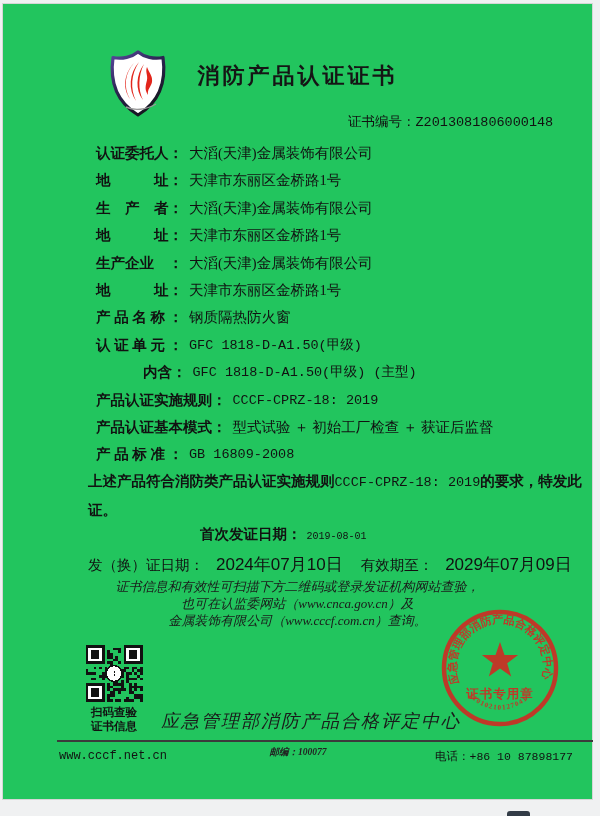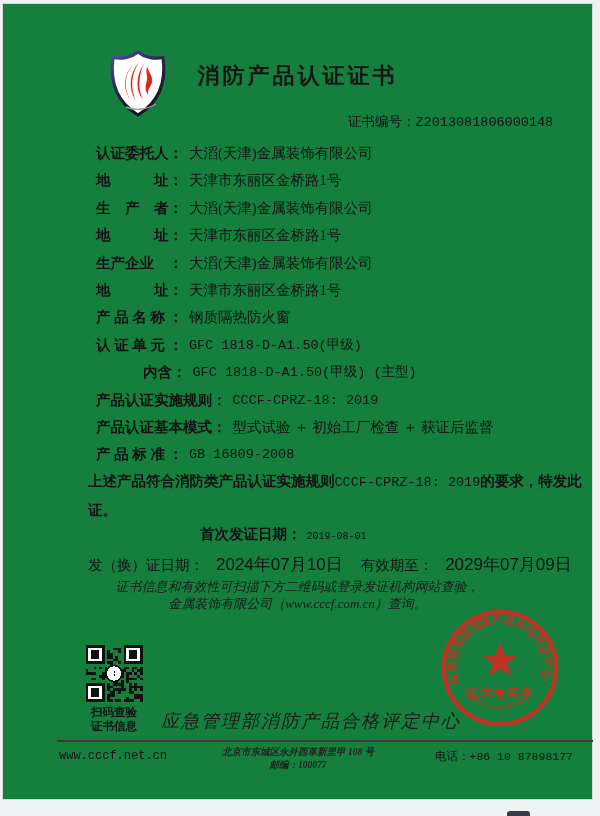--- a/index.html
+++ b/index.html
@@ -4,21 +4,21 @@
 <style>
   html,body{margin:0;padding:0;}
   body{
     width:600px;height:816px;position:relative;overflow:hidden;
     background:#f0f1f2;
     font-family:"Liberation Serif","DejaVu Serif",serif;
     color:#111;
   }
   .page{
     position:absolute;left:2px;top:3px;width:591px;height:797px;
-    background:#15803d;border:1px solid #d6d6d6;box-sizing:border-box;
+    background:#22c55e;border:1px solid #d6d6d6;box-sizing:border-box;
   }
   .logo{position:absolute;left:101px;top:45px;width:68px;height:72px;}
   .title{
     position:absolute;left:0;top:57px;width:100%;text-align:center;
     font-size:22px;font-weight:bold;letter-spacing:3px;color:#151515;
   }
   .certno{position:absolute;left:345px;top:109px;font-size:13.5px;}
   .certno .num{font-family:"Liberation Mono","DejaVu Sans Mono",monospace;font-size:13.5px;}
   .fields{position:absolute;left:93px;top:141px;width:495px;}
   .frow{height:27.4px;display:flex;align-items:flex-start;font-size:14.5px;line-height:17px;white-space:nowrap;}
@@ -144,20 +144,21 @@
   <div class="first-issue">
     <span class="lbl">首次发证日期：</span><span class="val">2019-08-01</span>
   </div>
 
   <div class="reissue">
     <span class="lbl">发（换）证日期：</span><span class="val">2024年07月10日</span><span class="gap"></span><span class="lbl">有效期至：</span><span class="val">2029年07月09日</span>
   </div>
 
   <div class="notice">
     <div>证书信息和有效性可扫描下方二维码或登录发证机构网站查验，</div>
+    <div>也可在认监委网站（www.cnca.gov.cn）及</div>
     <div>金属装饰有限公司（www.cccf.com.cn）查询。</div>
   </div>
 
   <div class="qr-block">
     <svg id="qr" width="58" height="57" viewBox="0 0 21 21" shape-rendering="crispEdges">
         <rect x="10" y="1" width="1" height="1" fill="#111"></rect>
         <rect x="11" y="1" width="1" height="1" fill="#111"></rect>
         <rect x="12" y="1" width="1" height="1" fill="#111"></rect>
         <rect x="8" y="2" width="1" height="1" fill="#111"></rect>
         <rect x="12" y="2" width="1" height="1" fill="#111"></rect>
@@ -305,20 +306,19 @@
     <text x="0" y="30" text-anchor="middle" font-size="12.5" font-weight="bold" fill="#cc2e24" letter-spacing="1">证书专用章</text>
     <text font-size="7" fill="#cc2e24" font-weight="bold">
       <textPath href="#sealNum" startOffset="0" textLength="64" lengthAdjust="spacing">11010210127041</textPath>
     </text>
   </svg>
 
   <div class="rule"></div>
 
   <div class="f-web">www.cccf.net.cn</div>
   <div class="f-addr">
-    <div>北京市东城区永外西革新里甲 108 号</div>
     <div>邮编：100077</div>
   </div>
   <div class="f-phone">电话：+86 10 87898177</div>
 </div>
 
 <div class="bottom-strip"></div>
 <div class="float-ctrl"></div>
 
 </body></html>

